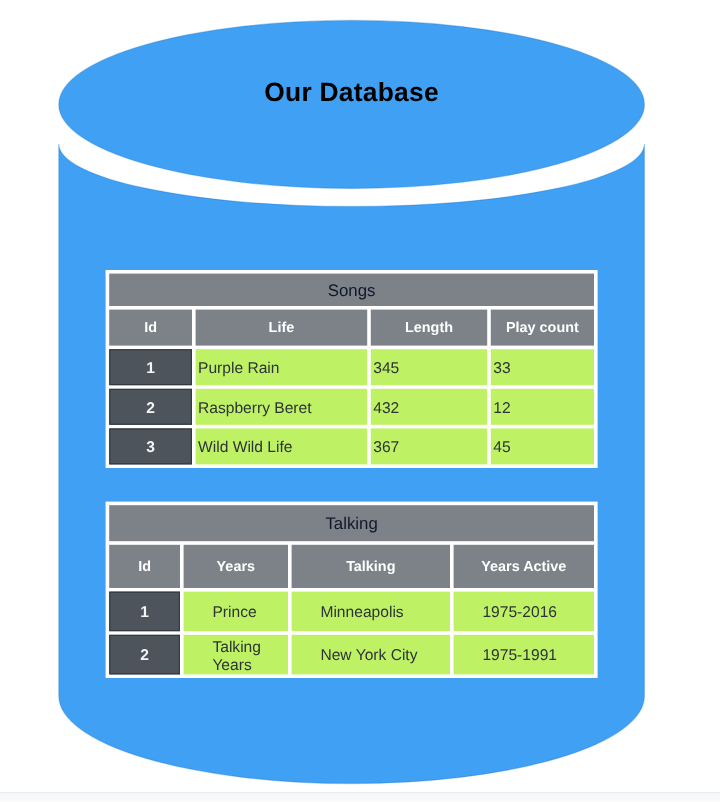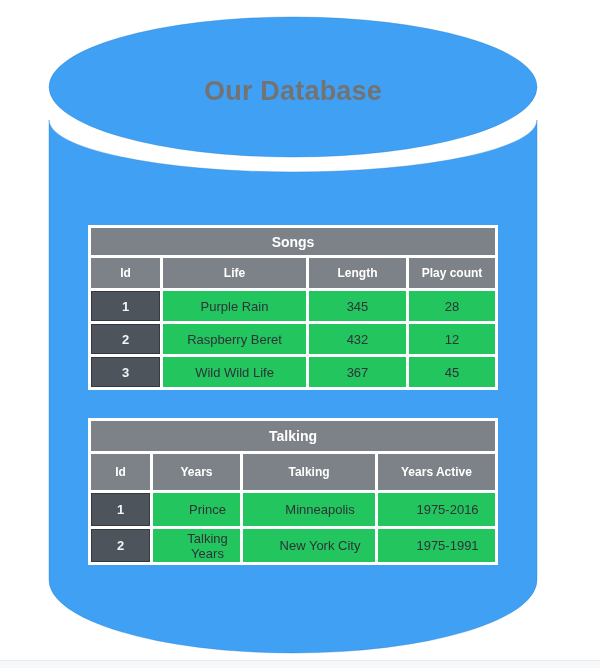--- a/index.html
+++ b/index.html
@@ -4,39 +4,39 @@
 <style>
   html,body { margin:0; padding:0; background:#ffffff; }
   .stage {
     position:relative; width:600px; height:668px; overflow:hidden;
     background:#ffffff; font-family:"Liberation Sans", sans-serif;
   }
   .cyl { position:absolute; left:0; top:0; width:600px; height:668px; }
   .cyl .edged { stroke:rgba(30,120,205,0.35); stroke-width:1; }
 
   .db-title {
-    position:absolute; left:49px; top:78px; width:488px;
-    text-align:center; color:#737373; font-size:27px; font-weight:600;
+    position:absolute; left:49px; top:66px; width:488px;
+    text-align:center; color:#000000; font-size:22px; font-weight:600;
     letter-spacing:0.2px; line-height:1;
   }
 
   .db-table { position:absolute; left:88px; width:410px; background:#ffffff; }
   .db-table table {
     width:410px; border-collapse:separate; border-spacing:3px; table-layout:fixed;
   }
   .tbar {
-    background:#7c8287; color:#ffffff; font-weight:bold; font-size:14px;
+    background:#7c8287; color:#0f172a; font-weight:normal; font-size:14px;
     text-align:center; height:27px; padding:0;
   }
   th.col {
     background:#7c8287; color:#ffffff; font-weight:bold; font-size:12px;
     text-align:center; height:30px; padding:0 2px;
   }
   td.cell {
-    background:#22c55e; color:#2e3338; font-size:13px; text-align:center;
+    background:#bef264; color:#2e3338; font-size:13px; text-align:left;
     height:30px; padding:0 2px;
   }
   td.idc {
     background:#4d545b; border:1px solid #343a40; color:#f4f5f6;
     font-weight:bold; font-size:13px; text-align:center; padding:0;
   }
   .songs { top:225px; }
   .artists { top:418px; }
   .artists .tbar { height:30px; }
   .artists th.col { height:36px; }
@@ -77,21 +77,21 @@
           <th class="col">Life</th>
           <th class="col">Length</th>
           <th class="col">Play count</th>
         </tr>
       </thead>
       <tbody>
         <tr>
           <td class="idc">1</td>
           <td class="cell">Purple Rain</td>
           <td class="cell">345</td>
-          <td class="cell">28</td>
+          <td class="cell">33</td>
         </tr>
         <tr>
           <td class="idc">2</td>
           <td class="cell">Raspberry Beret</td>
           <td class="cell">432</td>
           <td class="cell">12</td>
         </tr>
         <tr>
           <td class="idc">3</td>
           <td class="cell">Wild Wild Life</td>

